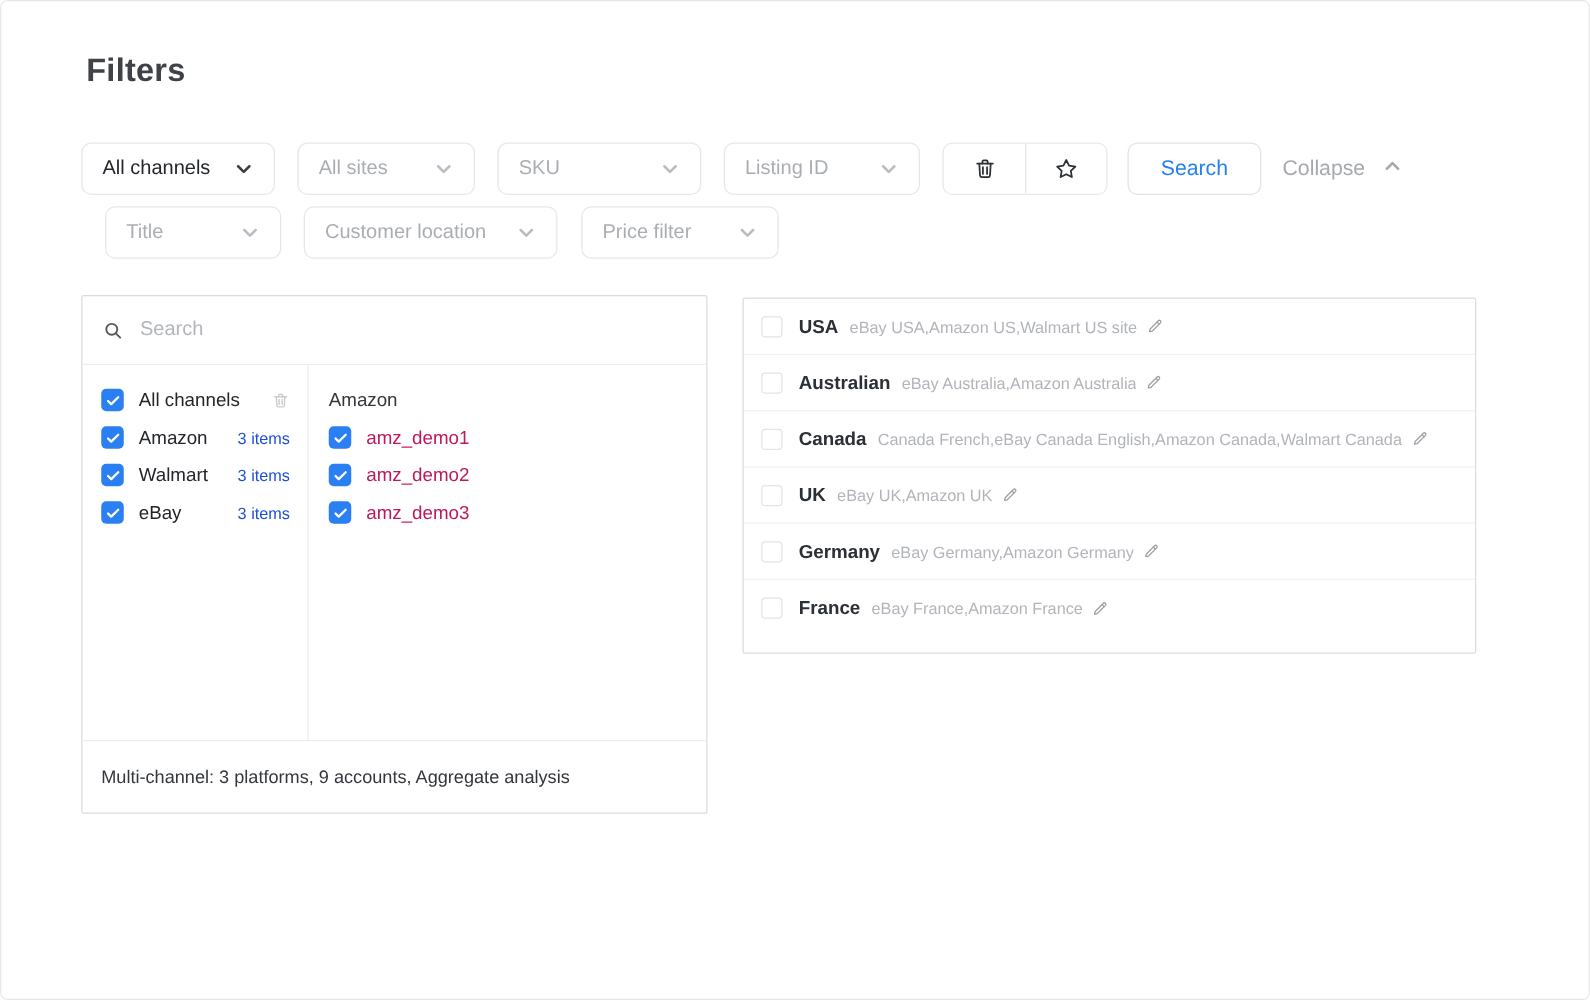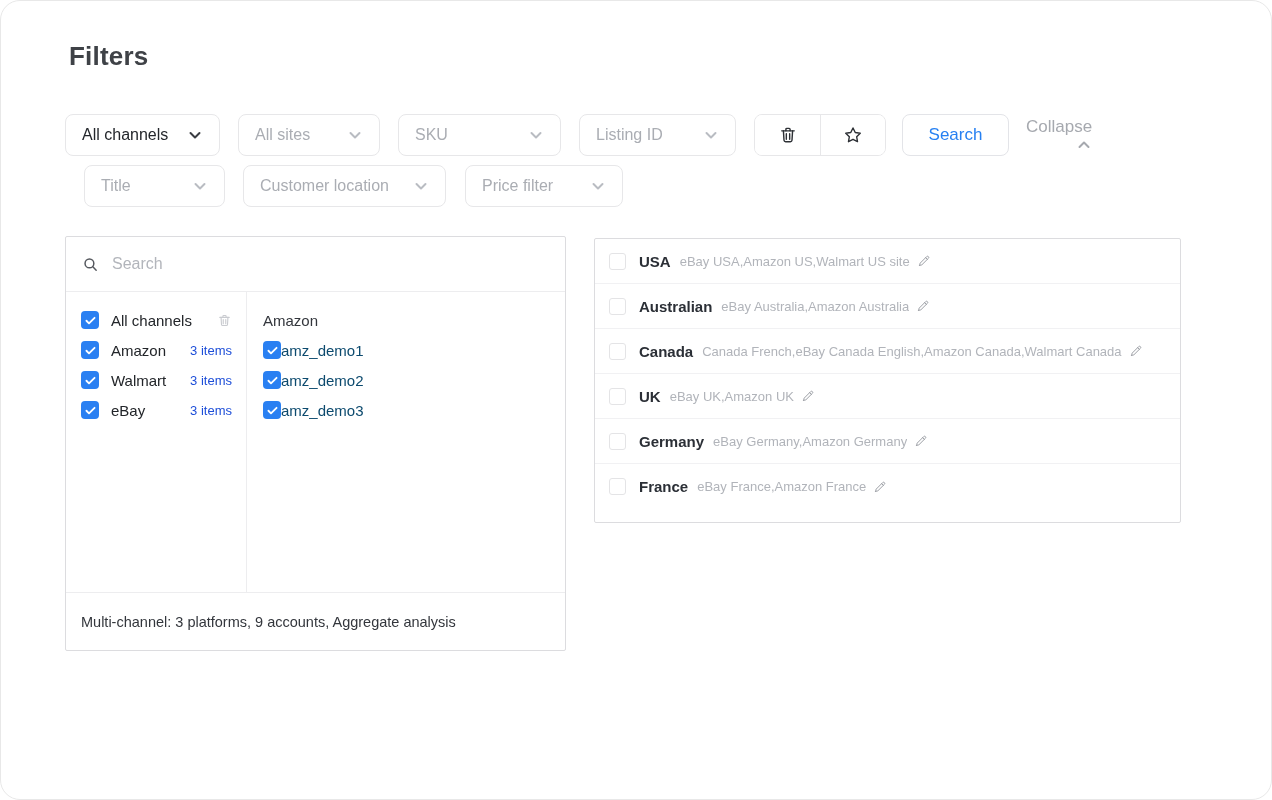--- a/index.html
+++ b/index.html
@@ -8,21 +8,21 @@
     width:1272px; height:800px;
     font-family:"Liberation Sans","DejaVu Sans",sans-serif;
     color:#2b2f36;
     position:relative;
     overflow:hidden;
   }
   .card {
     position:absolute; inset:0;
     background:#fff;
     border:1px solid #e8e8e8;
-    border-radius:20px;
+    border-radius:6px;
   }
   .page-title {
     position:absolute; left:68px; top:40px;
     font-size:26px; font-weight:700; color:#3f4247;
     letter-spacing:0.2px;
   }
   
   .filter-row { position:absolute; left:64px; display:flex; align-items:center; }
   .row1 { top:113px; }
   .row2 { top:164px; }
@@ -48,22 +48,22 @@
   .icon-group .icon-btn + .icon-btn { border-left:1px solid #e7e7e9; }
   .icon-btn svg { width:20px; height:20px; }
   .search-btn {
     margin-left:16px; width:107px; height:42px;
     border:1px solid #e3e4e8; border-radius:8px; background:#fff;
     font-size:17px; color:#2680f2; cursor:pointer;
     display:flex; align-items:center; justify-content:center;
     font-family:inherit;
   }
   .collapse-link {
-    margin-left:17px; display:flex; align-items:flex-end;
-    font-size:17px; color:#a6a9af; cursor:pointer;flex-direction:column;
+    margin-left:17px; display:flex; align-items:flex-start;
+    font-size:17px; color:#a6a9af; cursor:pointer;
   }
   .collapse-link svg { width:16px; height:16px; margin-left:7px; color:#a6a9af; }
 
   
   .cb {
     width:18px; height:18px; border-radius:4px; flex:0 0 auto;
     display:flex; align-items:center; justify-content:center; cursor:pointer;
   }
   .cb.checked { background:#2a80f2; }
   .cb.checked svg { width:13px; height:13px; }
@@ -91,21 +91,21 @@
   .chan-row {
     height:30px; display:flex; align-items:center; padding:0 14px 0 15px;
   }
   .chan-row .lbl { font-size:15px; color:#222529; margin-left:12px; }
   .chan-row .spacer { flex:1 1 auto; }
   .chan-row .mini-trash { color:#c9cbd0; display:flex; cursor:pointer; }
   .chan-row .mini-trash svg { width:15px; height:15px; }
   .chan-row .count { font-size:13px; color:#1d4ed8; cursor:pointer; }
   .acct-header { font-size:15px; color:#33363c; padding:0 16px; height:30px; display:flex; align-items:center; }
   .acct-row { height:30px; display:flex; align-items:center; padding:0 16px; }
-  .acct-row .lbl { font-size:15px; color:#0c4a6e; }
+  .acct-row .lbl { font-size:15px; color:#be185d; margin-left:12px; }
   .panel-footer {
     flex:0 0 auto; height:58px; border-top:1px solid #ededef;
     display:flex; align-items:center; padding:0 15px;
     font-size:14.5px; color:#33363c;
   }
 
   
   .location-panel {
     position:absolute; left:593px; top:237px; width:587px;
     border:1px solid #dcdcdf; border-radius:2px; background:#fff;

